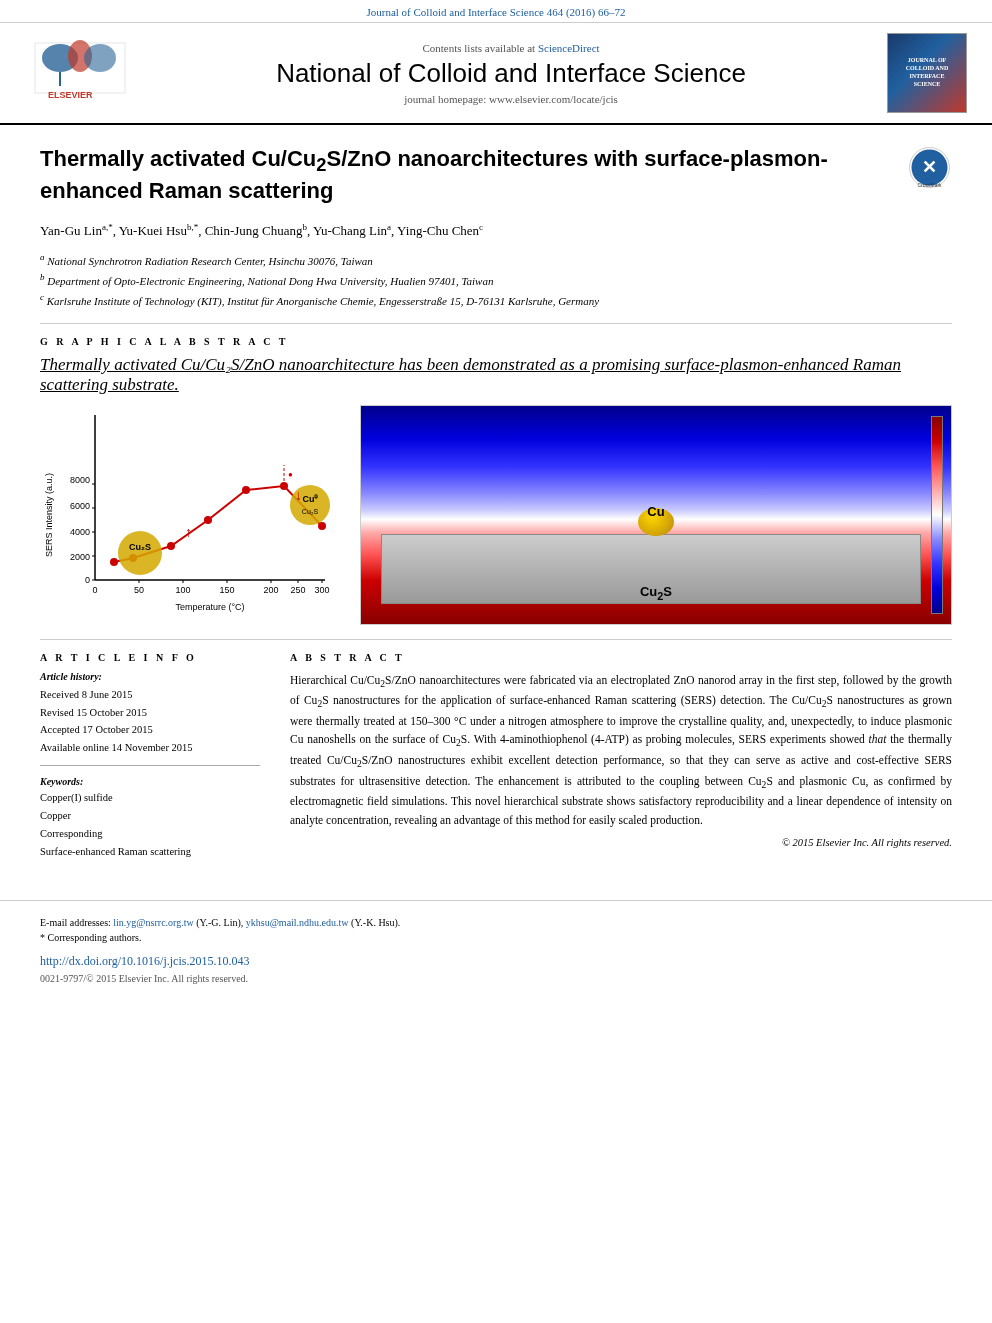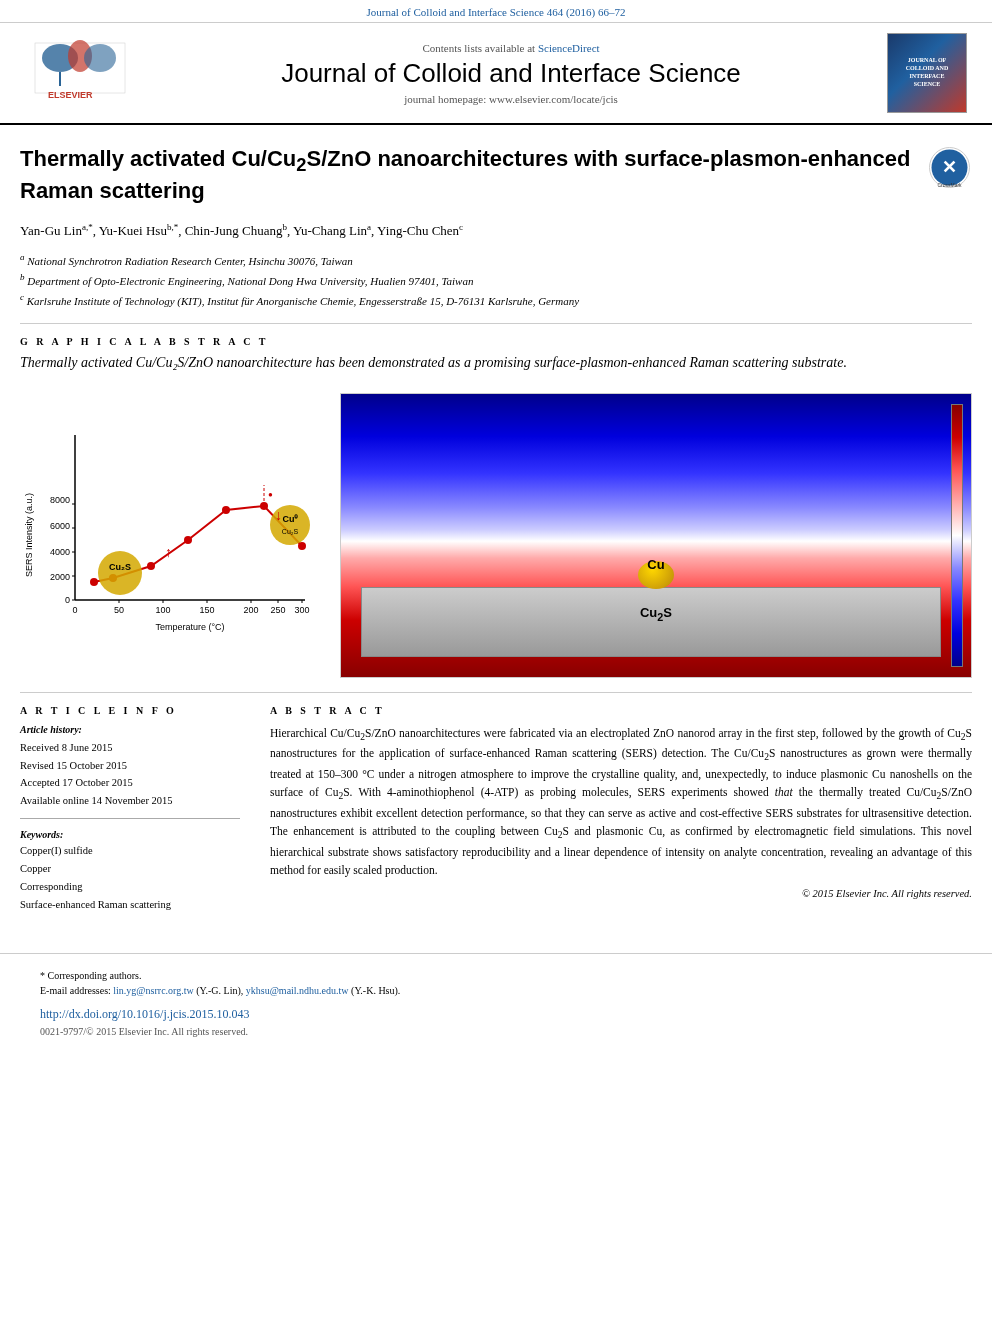--- a/index.html
+++ b/index.html
@@ -88,21 +88,21 @@
 
     .journal-cover-text {
       font-size: 6px;
       color: #fff;
       text-align: center;
       font-weight: bold;
       line-height: 1.3;
     }
 
     .main-content {
-      padding: 20px 20px;
+      padding: 20px 40px;
     }
 
     .article-title-section {
       display: flex;
       align-items: flex-start;
       margin-bottom: 14px;
     }
 
     .article-title {
       flex: 1;
@@ -149,24 +149,25 @@
       font-family: Liberation Serif, serif;
       font-size: 10px;
       font-weight: bold;
       letter-spacing: 3px;
       text-transform: uppercase;
       color: #000;
       margin-bottom: 8px;
     }
 
     .graphical-abstract-text {
-      font-size: 14px;
-      color: #000;
-      margin-bottom: 22px;
+      font-size: 17px;
+      color: #000;
+      margin-bottom: 10px;
       font-style: italic;
+      text-decoration: underline;
     }
 
     .graphical-abstract-images {
       display: flex;
       gap: 20px;
       margin-bottom: 14px;
       align-items: center;
     }
 
     .chart-container {
@@ -298,21 +299,21 @@
       <ellipse cx="70" cy="20" rx="16" ry="14" fill="#2a6496" opacity="0.6"></ellipse>
       <text x="18" y="60" font-size="9" font-weight="bold" fill="#c0392b" font-family="Arial">ELSEVIER</text>
     </svg>
   </div>
 
   <div class="header-center">
     <div class="contents-line">
       <span>Contents lists available at</span>
       <a style="color:#2060a0;text-decoration:none;">ScienceDirect</a>
     </div>
-    <div class="journal-title-main">Journal of Colloid and Interface Science</div>
+    <div class="journal-title-main">National of Colloid and Interface Science</div>
     <div class="journal-homepage">
       <span>journal homepage: www.elsevier.com/locate/jcis</span>
     </div>
   </div>
 
   <div class="header-right">
     <div class="journal-cover">
       <div class="journal-cover-text">
         <div>JOURNAL OF</div>
         <div>COLLOID AND</div>
@@ -413,30 +414,30 @@
 
           <circle cx="270" cy="100" r="20" fill="#d4a800" opacity="0.85"></circle>
           <text x="270" y="97" text-anchor="middle" font-size="9" font-weight="bold" font-family="Arial" fill="#000">Cu⁰</text>
           <text x="270" y="109" text-anchor="middle" font-size="7" font-family="Arial" fill="#000">Cu₂S</text>
 
           <text x="145" y="132" font-size="14" fill="#cc0000" font-family="Arial">↑</text>
           <text x="255" y="95" font-size="14" fill="#cc0000" font-family="Arial">↓</text>
         </svg>
       </div>
 
-      <div class="sim-image" style="position:relative; width:300px; height:285px; overflow:hidden; border:1px solid #ccc;">
+      <div class="sim-image" style="position:relative; width:300px; height:220px; overflow:hidden; border:1px solid #ccc;">
 
         <div style="position:absolute;inset:0;background:linear-gradient(180deg, #00008b 0%, #0000dd 15%, #3333ff 28%, #8888ff 40%, #ccccff 48%, #fff 52%, #ffaaaa 58%, #ff5555 68%, #cc0000 80%, #880000 100%);"></div>
 
         <div style="position:absolute;bottom:20px;left:20px;right:30px;height:70px;background:linear-gradient(180deg,#cccccc,#999999);border:1px solid #888;"></div>
 
         <div style="position:absolute;bottom:88px;left:50%;transform:translateX(-50%);width:36px;height:28px;background:radial-gradient(circle at 40% 30%, #ffd700, #b8860b);border-radius:50%;"></div>
 
         <div style="position:absolute;bottom:105px;left:50%;transform:translateX(-50%);font-size:13px;font-weight:bold;font-family:Arial;color:#000;">Cu</div>
-        <div style="position:absolute;bottom:54px;left:50%;transform:translateX(-50%);font-size:13px;font-weight:bold;font-family:Arial;color:#000;white-space:nowrap;">Cu<sub>2</sub>S</div>
+        <div style="position:absolute;bottom:22px;left:50%;transform:translateX(-50%);font-size:13px;font-weight:bold;font-family:Arial;color:#000;white-space:nowrap;">Cu<sub>2</sub>S</div>
 
         <div style="position:absolute;right:8px;top:10px;bottom:10px;width:12px;background:linear-gradient(180deg,#880000,#cc0000,#ff5555,#ffaaaa,#fff,#8888ff,#3333ff,#0000dd,#00008b);border:1px solid #777;"></div>
       </div>
 
     </div>
   </div>
 
   <hr class="divider">
 
   <div class="two-column">
@@ -465,25 +466,25 @@
         Hierarchical Cu/Cu<sub>2</sub>S/ZnO nanoarchitectures were fabricated via an electroplated ZnO nanorod array in the first step, followed by the growth of Cu<sub>2</sub>S nanostructures for the application of surface-enhanced Raman scattering (SERS) detection. The Cu/Cu<sub>2</sub>S nanostructures as grown were thermally treated at 150–300 °C under a nitrogen atmosphere to improve the crystalline quality, and, unexpectedly, to induce plasmonic Cu nanoshells on the surface of Cu<sub>2</sub>S. With 4-aminothiophenol (4-ATP) as probing molecules, SERS experiments showed <span style="font-style:italic;">that</span> the thermally treated Cu/Cu<sub>2</sub>S/ZnO nanostructures exhibit excellent detection performance, so that they can serve as active and cost-effective SERS substrates for ultrasensitive detection. The enhancement is attributed to the coupling between Cu<sub>2</sub>S and plasmonic Cu, as confirmed by electromagnetic field simulations. This novel hierarchical substrate shows satisfactory reproducibility and a linear dependence of intensity on analyte concentration, revealing an advantage of this method for easily scaled production.
       </div>
       <div class="copyright">© 2015 Elsevier Inc. All rights reserved.</div>
     </div>
 
   </div>
 
 </div>
 
 <div class="footer-section">
-  <div class="footnote">* Corresponding authors.</div>
   <div class="footnote">
     <span>E-mail addresses:</span>
     <a style="color:#2060a0;font-size:10px;">lin.yg@nsrrc.org.tw</a>
     <span style="font-size:10px;">(Y.-G. Lin),</span>
     <a style="color:#2060a0;font-size:10px;">ykhsu@mail.ndhu.edu.tw</a>
     <span style="font-size:10px;">(Y.-K. Hsu).</span>
   </div>
+  <div class="footnote">* Corresponding authors.</div>
   <div style="margin-top:8px;">
     <a class="doi-link">http://dx.doi.org/10.1016/j.jcis.2015.10.043</a>
   </div>
   <div class="issn-line">0021-9797/© 2015 Elsevier Inc. All rights reserved.</div>
 </div>
 
 </body></html>

